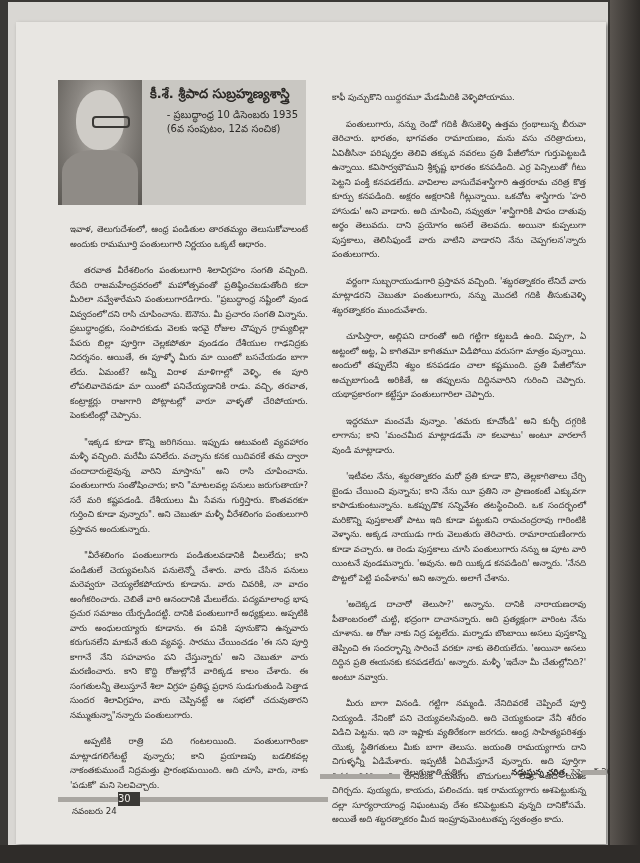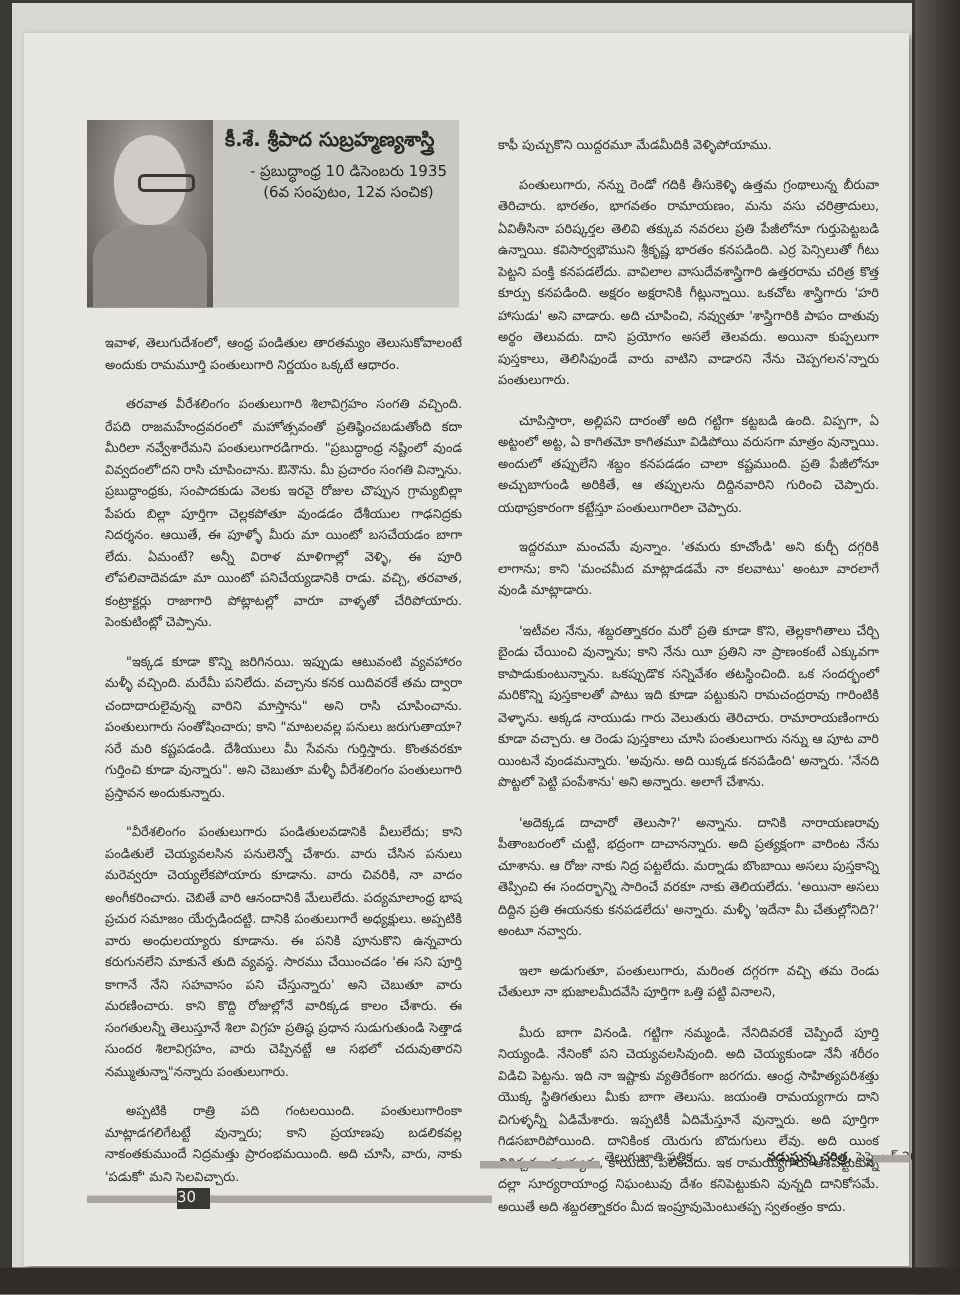--- a/index.html
+++ b/index.html
@@ -7,21 +7,21 @@
   .backsheet{position:absolute;left:8px;top:2px;width:600px;height:845px;background:#d9d7d3;}
   .page{position:absolute;left:16px;top:22px;width:590px;height:822px;background:#e8e6e2;box-shadow:2px 2px 4px rgba(0,0,0,.4);}
   .rightedge{position:absolute;right:0;top:0;width:30px;height:863px;background:linear-gradient(90deg,#5a5550,#2e2b28);}
   .bottomedge{position:absolute;left:0;bottom:0;width:640px;height:18px;background:#2f2c29;}
   .header-box{position:absolute;left:58px;top:80px;width:248px;height:125px;background:#c9c7c2;}
   .photo{position:absolute;left:0;top:0;width:84px;height:125px;background:radial-gradient(ellipse at 50% 35%,#bdbab4 0%,#8a8681 45%,#5b5853 100%);}
   .photo .head{position:absolute;left:18px;top:10px;width:48px;height:60px;border-radius:50% 50% 45% 45%;background:#cfccc7;}
   .photo .glasses{position:absolute;left:34px;top:36px;width:34px;height:8px;border:2px solid #3a3835;border-radius:4px;}
   .photo .body{position:absolute;left:4px;top:70px;width:76px;height:55px;border-radius:40% 40% 0 0;background:#8f8b86;}
   .hb-title{position:absolute;left:92px;top:6px;font-size:13px;font-weight:bold;color:#2a2825;white-space:nowrap;text-align:right;}
-  .hb-sub{position:absolute;right:8px;top:28px;font-size:10px;color:#2a2825;text-align:center;line-height:14px;}
+  .hb-sub{position:absolute;right:8px;top:28px;font-size:10px;color:#2a2825;text-align:left;line-height:14px;}
   .col{position:absolute;font-size:8.6px;line-height:14.5px;color:#2d2b28;text-align:justify;}
   .col p{margin:12px;text-indent:14px;}
   .col p.noindent{text-indent:0;}
   .col-left{left:58px;top:210px;width:262px;}
   .col-right{left:320px;top:78px;width:278px;}
   .date{padding-left:14px;}
   .footer-bar-left{position:absolute;left:58px;top:797px;width:270px;height:5px;background:#a9a6a1;}
   .page-num{position:absolute;left:118px;top:792px;width:22px;height:14px;background:#3a3835;color:#efece8;font-size:10px;line-height:14px;text-align:left;}
   .footer-bar-right{position:absolute;left:320px;top:774px;width:80px;height:5px;background:#a9a6a1;}
   .footer-bar-right2{position:absolute;left:582px;top:770px;width:24px;height:5px;background:#a9a6a1;}
@@ -46,30 +46,31 @@
     <div>(6వ సంపుటం, 12వ సంచిక)</div>
   </div>
 </div>
 
 <div class="col col-left">
   <p class="noindent">ఇవాళ, తెలుగుదేశంలో, ఆంధ్ర పండితుల తారతమ్యం తెలుసుకోవాలంటే అందుకు రామమూర్తి పంతులుగారి నిర్ణయం ఒక్కటే ఆధారం.</p>
   <p>తరవాత వీరేశలింగం పంతులుగారి శిలావిగ్రహం సంగతి వచ్చింది. రేపది రాజమహేంద్రవరంలో మహోత్సవంతో ప్రతిష్ఠించబడుతోంది కదా మీరిలా నవ్వేశారేమని పంతులుగారడిగారు. "ప్రబుద్ధాంధ్ర నష్టింలో వుండ వివ్వదంలో'దని రాసి చూపించాను. ఔనౌను. మీ ప్రచారం సంగతి విన్నాను. ప్రబుద్ధాంధ్రకు, సంపాదకుడు వెలకు ఇరవై రోజుల చొప్పున గ్రామ్యబిల్లా పేపరు బిల్లా పూర్తిగా చెల్లకపోతూ వుండడం దేశీయుల గాఢనిద్రకు నిదర్శనం. ఆయితే, ఈ పూళ్ళో మీరు మా యింటో బసచేయడం బాగా లేదు. ఏమంటే? అన్నీ విరాళ మాళిగాల్లో వెళ్ళి, ఈ పూరి లోపలివాదెవడూ మా యింటో పనిచేయ్యడానికి రాడు. వచ్చి, తరవాత, కంట్రాక్టర్లు రాజాగారి పోట్లాటల్లో వారూ వాళ్ళతో చేరిపోయారు. పెంకుటింట్లో చెప్పాను.</p>
   <p>"ఇక్కడ కూడా కొన్ని జరిగినయి. ఇప్పుడు ఆటువంటి వ్యవహారం మళ్ళీ వచ్చింది. మరేమీ పనిలేదు. వచ్చాను కనక యిదివరకే తమ ద్వారా చందాదారులైవున్న వారిని మాస్తాను" అని రాసి చూపించాను. పంతులుగారు సంతోషించారు; కాని "మాటలవల్ల పనులు జరుగుతాయా? సరే మరి కష్టపడండి. దేశీయులు మీ సేవను గుర్తిస్తారు. కొంతవరకూ గుర్తించి కూడా వున్నారు". అని చెబుతూ మళ్ళీ వీరేశలింగం పంతులుగారి ప్రస్తావన అందుకున్నారు.</p>
   <p>"వీరేశలింగం పంతులుగారు పండితులవడానికి వీలులేదు; కాని పండితులే చెయ్యవలసిన పనులెన్నో చేశారు. వారు చేసిన పనులు మరెవ్వరూ చెయ్యలేకపోయారు కూడాను. వారు చివరికి, నా వాదం అంగీకరించారు. చెబితే వారి ఆనందానికి మేలులేదు. పద్యమాలాంధ్ర భాష ప్రచుర సమాజం యేర్పడిందట్టి. దానికి పంతులుగారే అధ్యక్షులు. అప్పటికి వారు అంధులయ్యారు కూడాను. ఈ పనికి పూనుకొని ఉన్నవారు కరుగునలేని మాకునే తుది వ్యవస్థ. సారము చేయించడం 'ఈ సని పూర్తి కాగానే నేని సహవాసం పని చేస్తున్నారు' అని చెబుతూ వారు మరణించారు. కాని కొద్ది రోజుల్లోనే వారిక్కడ కాలం చేశారు. ఈ సంగతులన్నీ తెలుస్తూనే శిలా విగ్రహ ప్రతిష్ఠ ప్రధాన సుడుగుతుండి సెత్తాడ సుందర శిలావిగ్రహం, వారు చెప్పినట్టే ఆ సభలో చదువుతారని నమ్ముతున్నా"నన్నారు పంతులుగారు.</p>
   <p>అప్పటికి రాత్రి పది గంటలయింది. పంతులుగారింకా మాట్లాడగలిగేటట్టే వున్నారు; కాని ప్రయాణపు బడలికవల్ల నాకంతకుముందే నిద్రమత్తు ప్రారంభమయింది. అది చూసి, వారు, నాకు 'పడుకో' మని సెలవిచ్చారు.</p>
+  <div class="date">నవంబరు 24</div>
 </div>
 
 <div class="col col-right">
   <p class="noindent">కాఫీ పుచ్చుకొని యిద్దరమూ మేడమీదికి వెళ్ళిపోయాము.</p>
   <p>పంతులుగారు, నన్ను రెండో గదికి తీసుకెళ్ళి ఉత్తమ గ్రంథాలున్న బీరువా తెరిచారు. భారతం, భాగవతం రామాయణం, మను వసు చరిత్రాదులు, ఏవితీసినా పరిష్కర్తల తెలివి తక్కువ నవరలు ప్రతి పేజీలోనూ గుర్తుపెట్టబడి ఉన్నాయి. కవిసార్వభౌముని శ్రీకృష్ణ భారతం కనపడింది. ఎర్ర పెన్సిలుతో గీటు పెట్టని పంక్తి కనపడలేదు. వావిలాల వాసుదేవశాస్త్రిగారి ఉత్తరరామ చరిత్ర కొత్త కూర్పు కనపడింది. అక్షరం అక్షరానికి గీట్లున్నాయి. ఒకచోట శాస్త్రిగారు 'హరి హాసుడు' అని వాడారు. అది చూపించి, నవ్వుతూ 'శాస్త్రిగారికి పాపం దాతువు అర్థం తెలువదు. దాని ప్రయోగం అసలే తెలవదు. అయినా కుప్పలుగా పుస్తకాలు, తెలిసిఫుండే వారు వాటిని వాడారని నేను చెప్పగలన'న్నారు పంతులుగారు.</p>
+  <p>వర్జంగా సుబ్బరాయుడుగారి ప్రస్తావన వచ్చింది. 'శబ్దరత్నాకరం లేనిదే వారు మాట్లాడరని చెబుతూ పంతులుగారు, నన్ను మొదటి గదికి తీసుకువెళ్ళి శబ్దరత్నాకరం ముందువేశారు.</p>
   <p>చూపిస్తారా, అల్లిపని దారంతో అది గట్టిగా కట్టబడి ఉంది. విప్పగా, ఏ అట్టంలో అట్ట, ఏ కాగితమో కాగితమూ విడిపోయి వరుసగా మాత్రం వున్నాయి. అందులో తప్పులేని శబ్దం కనపడడం చాలా కష్టముంది. ప్రతి పేజీలోనూ అచ్చుబాగుండి అరికితే, ఆ తప్పులను దిద్దినవారిని గురించి చెప్పారు. యథాప్రకారంగా కట్టేస్తూ పంతులుగారిలా చెప్పారు.</p>
   <p>ఇద్దరమూ మంచమే వున్నాం. 'తమరు కూచోండి' అని కుర్చీ దగ్గరికి లాగాను; కాని 'మంచమీద మాట్లాడడమే నా కలవాటు' అంటూ వారలాగే వుండి మాట్లాడారు.</p>
   <p>'ఇటీవల నేను, శబ్దరత్నాకరం మరో ప్రతి కూడా కొని, తెల్లకాగితాలు చేర్చి బైండు చేయించి వున్నాను; కాని నేను యీ ప్రతిని నా ప్రాణంకంటే ఎక్కువగా కాపాడుకుంటున్నాను. ఒకప్పుడొక సన్నివేశం తటస్థించింది. ఒక సందర్భంలో మరికొన్ని పుస్తకాలతో పాటు ఇది కూడా పట్టుకుని రామచంద్రరావు గారింటికి వెళ్ళాను. అక్కడ నాయుడు గారు వెలుతురు తెరిచారు. రామారాయణింగారు కూడా వచ్చారు. ఆ రెండు పుస్తకాలు చూసి పంతులుగారు నన్ను ఆ పూట వారి యింటనే వుండమన్నారు. 'అవును. అది యిక్కడ కనపడింది' అన్నారు. 'నేనది పొట్టలో పెట్టి పంపేశాను' అని అన్నారు. అలాగే చేశాను.</p>
   <p>'అదెక్కడ దాచారో తెలుసా?' అన్నాను. దానికి నారాయణరావు పీతాంబరంలో చుట్టి, భద్రంగా దాచానన్నారు. అది ప్రత్యక్షంగా వారింట నేను చూశాను. ఆ రోజు నాకు నిద్ర పట్టలేదు. మర్నాడు బొంబాయి అసలు పుస్తకాన్ని తెప్పించి ఈ సందర్భాన్ని సారించే వరకూ నాకు తెలియలేదు. 'అయినా అసలు దిద్దిన ప్రతి ఈయనకు కనపడలేదు' అన్నారు. మళ్ళీ 'ఇదేనా మీ చేతుల్లోనిది?' అంటూ నవ్వారు.</p>
-  <p>ఇలా అడుగుతూ, పంతులుగారు, మరింత దగ్గరగా వచ్చి తమ రెండు చేతులూ నా భుజాలమీదవేసి పూర్తిగా ఒత్తి పట్టి వినాలని,</p>
   <p>మీరు బాగా వినండి. గట్టిగా నమ్మండి. నేనిదివరకే చెప్పిందే పూర్తి నియ్యండి. నేనింకో పని చెయ్యవలసివుంది. అది చెయ్యకుండా నేనీ శరీరం విడిచి పెట్టను. ఇది నా ఇష్టాకు వ్యతిరేకంగా జరగదు. ఆంధ్ర సాహిత్యపరిశత్తు యొక్క స్థితిగతులు మీకు బాగా తెలుసు. జయంతి రామయ్యగారు దాని చిగుళ్ళన్నీ ఏడిమేశారు. ఇప్పటికీ ఏదిమేస్తూనే వున్నారు. అది పూర్తిగా గిడసబారిపోయింది. దానికింక యెరుగు బొదుగులు లేవు. అది యింక చిగిర్చదు. పుయ్యదు, కాయదు, పలించదు. ఇక రామయ్యగారు ఆశపెట్టుకున్న దల్లా సూర్యరాయాంధ్ర నిఘంటువు దేశం కనిపెట్టుకుని వున్నది దానికోసమే. అయితే అది శబ్దరత్నాకరం మీద ఇంప్రూవుమెంటుతప్ప స్వతంత్రం కాదు.</p>
 </div>
 
 <div class="footer-bar-left"></div>
 <div class="page-num">30</div>
 <div class="footer-bar-right"></div>
 <div class="footer-credit">
   <span>తెలుగుజాతి పత్రిక,</span>
   <b>నడుస్తున్న చరిత్ర,</b>
   <span>సెప్టెంబర్ 2013</span>

